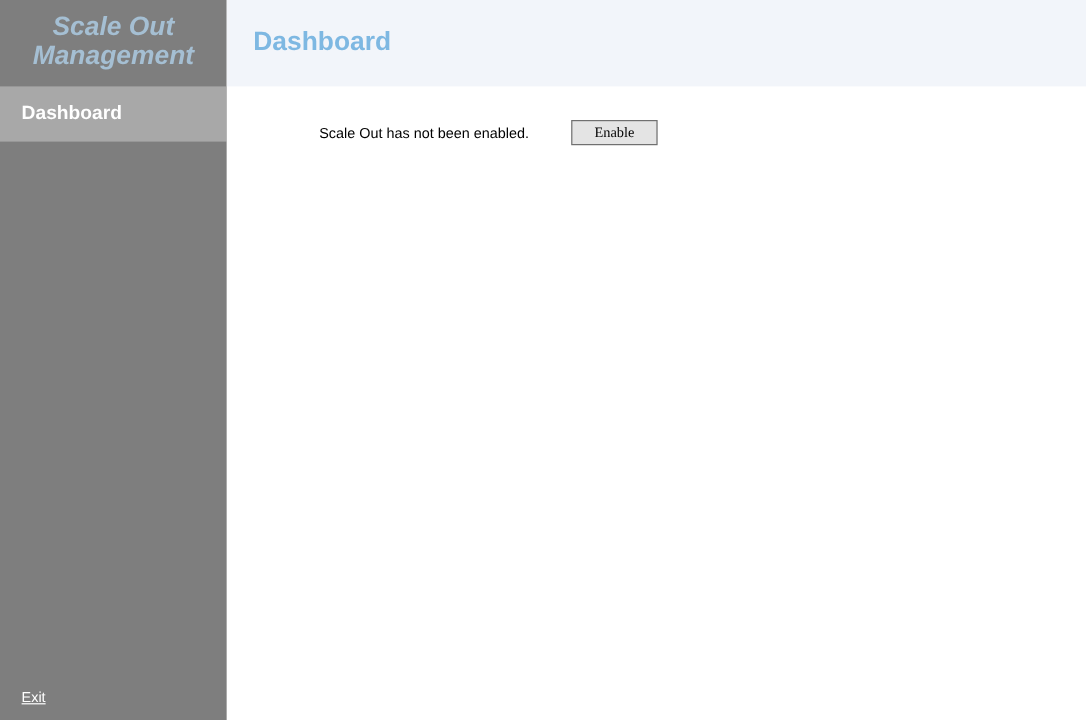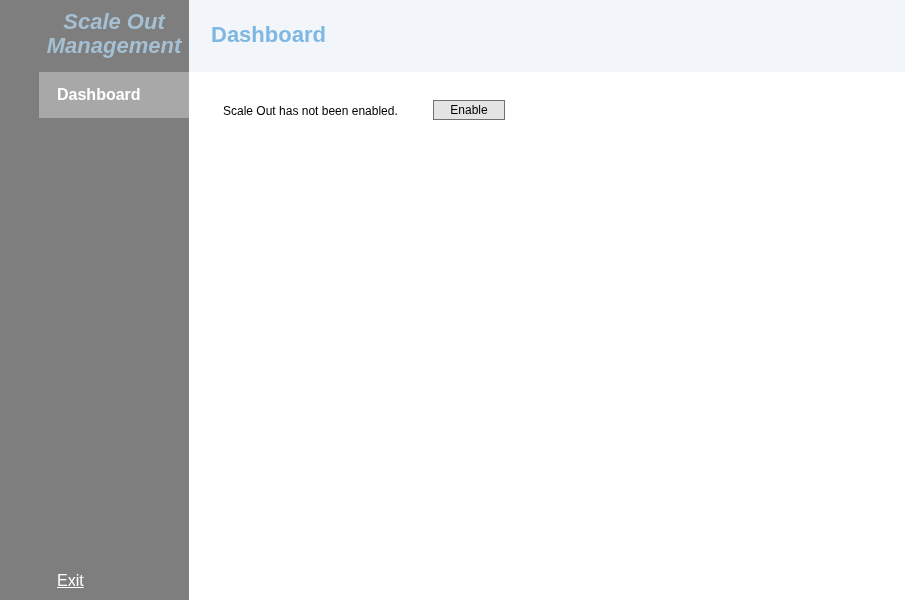--- a/index.html
+++ b/index.html
@@ -13,21 +13,20 @@
       height: 600px;
       display: flex;
       overflow: hidden;
     }
     .sidebar {
       width: 189px;
       background: #7e7e7e;
       display: flex;
       flex-direction: column;
       height: 100%;
-      padding-left: 39px;
     }
     .sidebar-title {
       color: #a5bfd3;
       font-size: 22px;
       font-weight: bold;
       text-align: center;
       padding: 10px 6px 14px 6px;
       line-height: 1.1;
       font-style: italic;
       font-family: Arial, Helvetica, sans-serif;
@@ -43,21 +42,21 @@
       cursor: pointer;
     }
     .sidebar-item.active {
       background: #a8a8a8;
     }
     .sidebar-footer {
       padding: 10px 18px;
     }
     .exit-link {
       color: #ffffff;
-      font-size: 16px;
+      font-size: 12px;
       text-decoration: underline;
       cursor: pointer;
     }
     .content {
       flex: 1;
       display: flex;
       flex-direction: column;
       background: #ffffff;
     }
     .header {
@@ -74,29 +73,30 @@
       padding: 28px 34px;
       display: flex;
       flex-direction: row;
       align-items: flex-start;
     }
     .status-text {
       font-size: 12px;
       color: #000000;
       padding-top: 4px;
       width: 210px;
+      margin-left: 43px;
     }
     .enable-button {
       font-size: 12px;
       padding: 2px 0;
       width: 72px;
       background: #e4e4e4;
       border: 1px solid #707070;
       cursor: pointer;
-      font-family: Liberation Sans, sans-serif;
+      font-family: Liberation Serif, serif;
       text-align: center;
     }
   </style>
 </head>
 <body>
 
 <div class="sidebar">
   <div class="sidebar-title">Scale Out Management</div>
   <div class="sidebar-nav">
     <div class="sidebar-item active">

